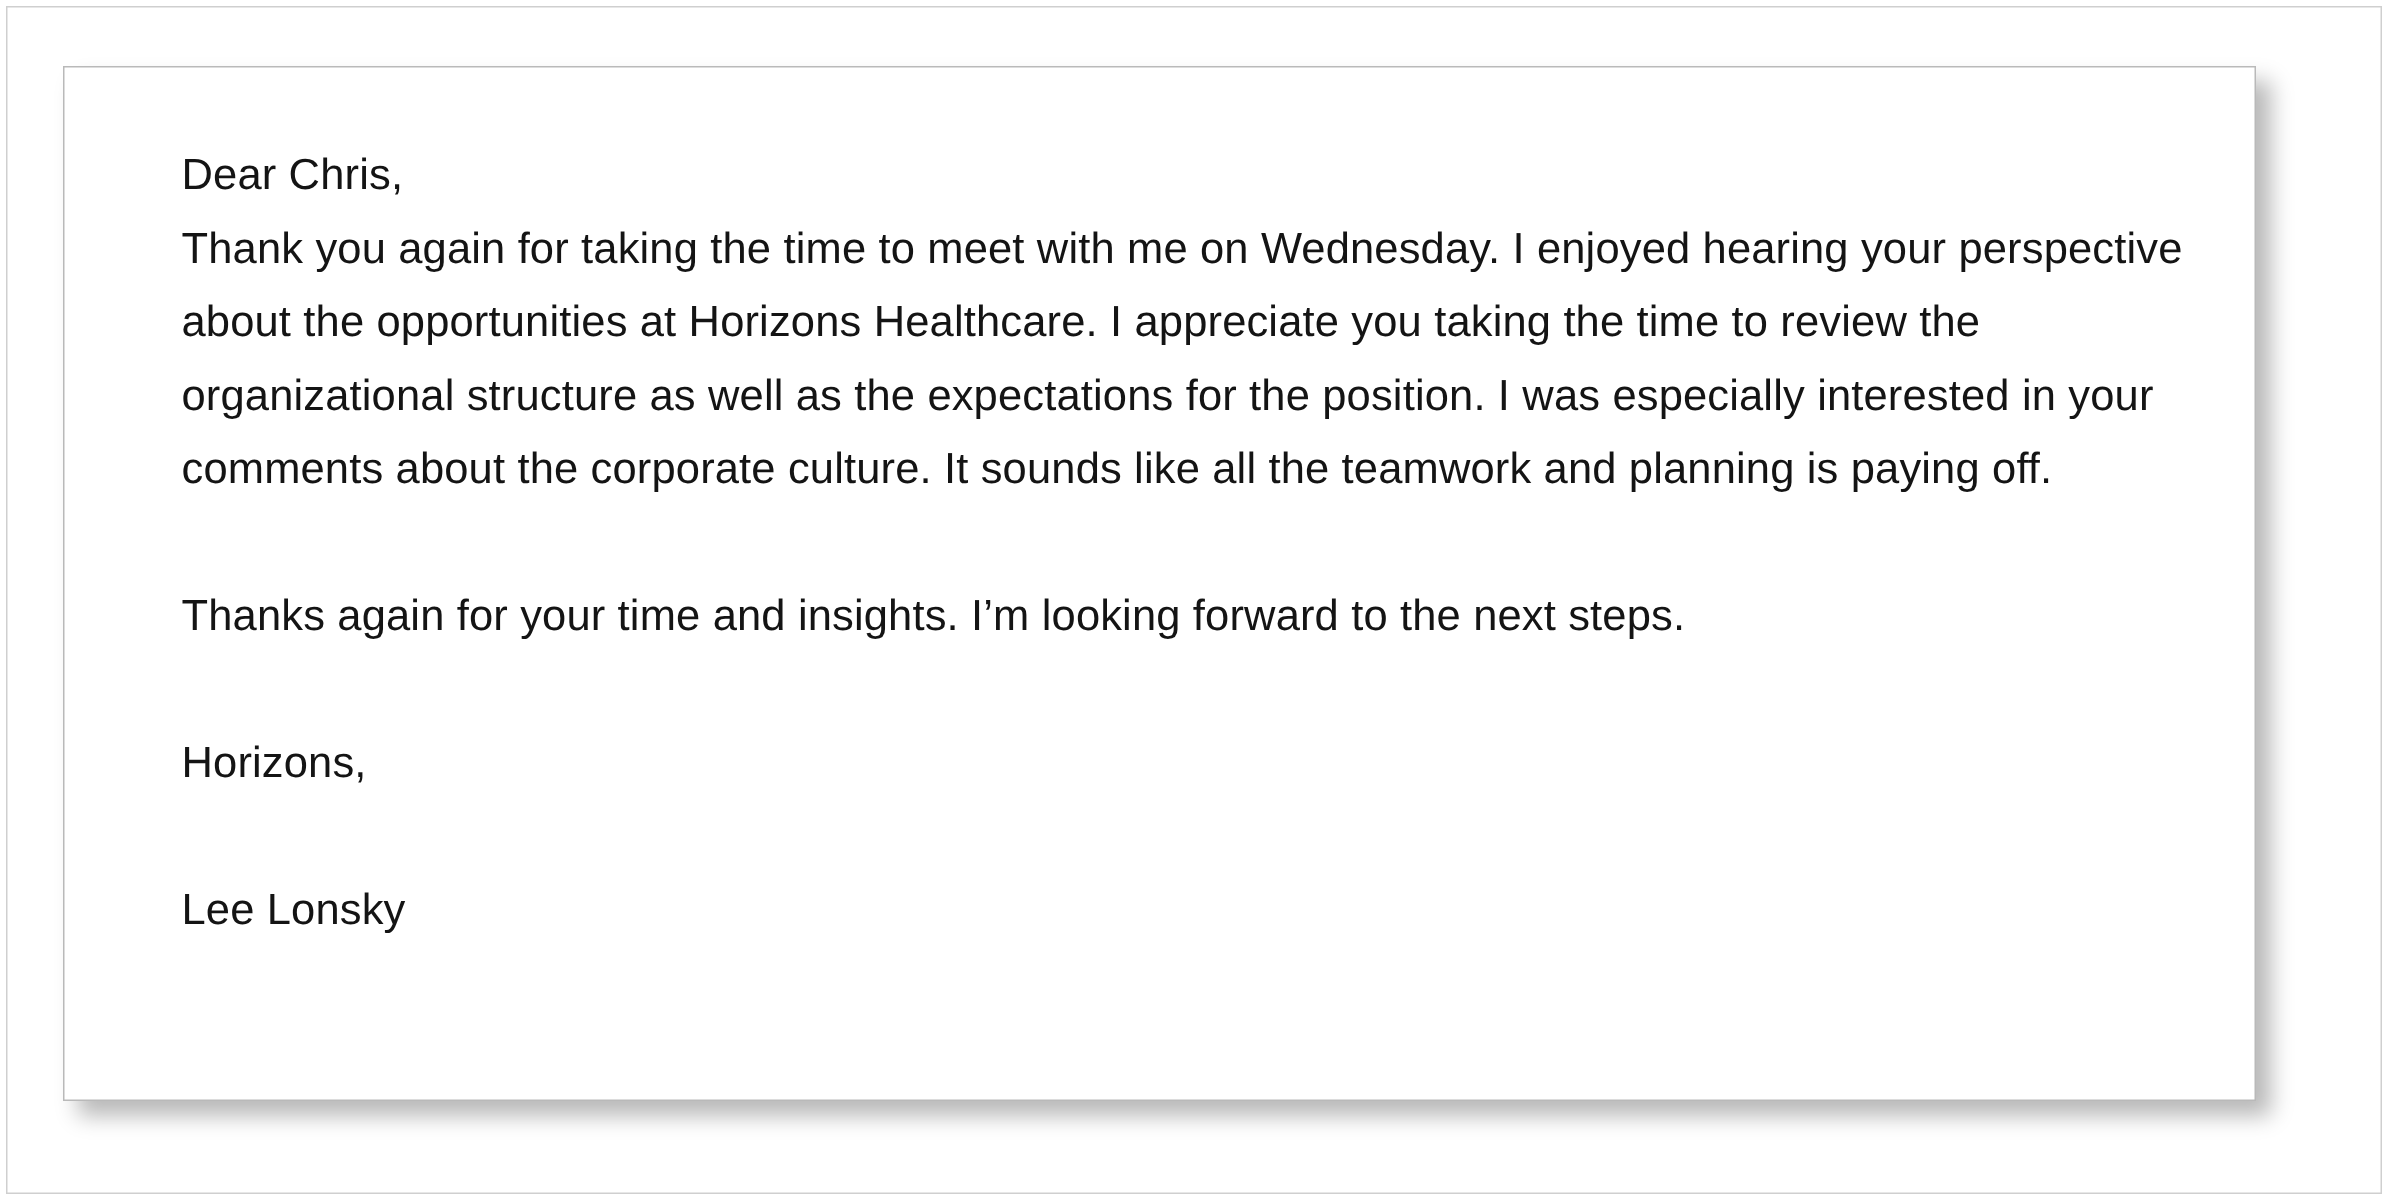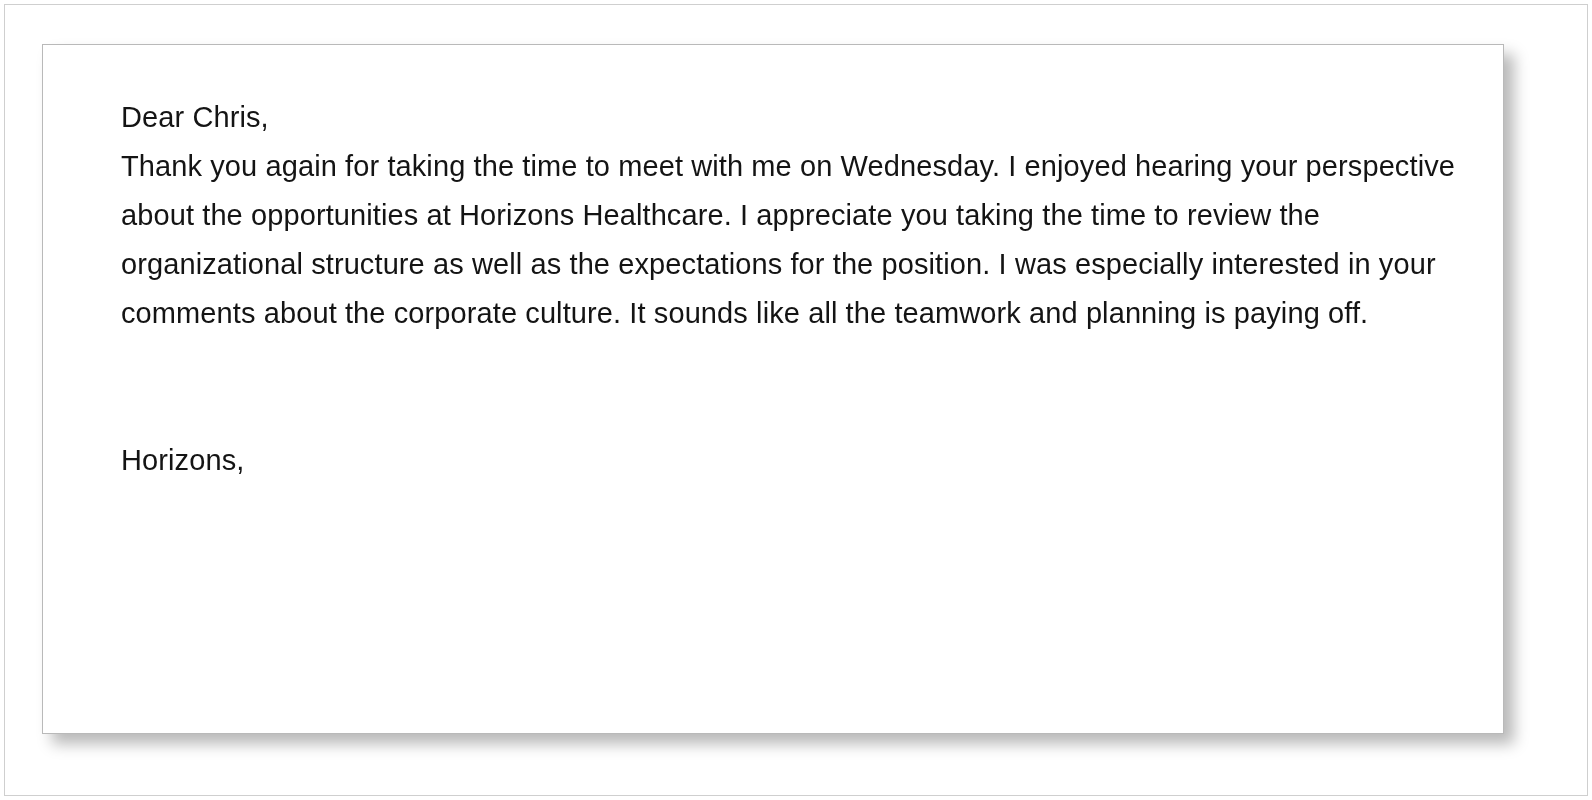--- a/index.html
+++ b/index.html
@@ -75,23 +75,25 @@
   <div id="letter-card">
 
     <div id="letter-body">
 
       <p class="para">Dear Chris,</p>
 
       <p class="para">Thank you again for taking the time to meet with me on Wednesday. I enjoyed hearing your perspective about the opportunities at Horizons Healthcare. I appreciate you taking the time to review the organizational structure as well as the expectations for the position. I was especially interested in your comments about the corporate culture. It sounds like all the teamwork and planning is paying off.</p>
 
       <div class="spacer"></div>
 
+      <p class="para">Thanks again for your time and insights. I’m looking forward to the next steps.</p>
 
       <div class="spacer"></div>
 
       <p class="para">Horizons,</p>
 
       <div class="spacer"></div>
 
+      <p class="para">Lee Lonsky</p>
 
     </div>
   </div>
 </div>
 
 </body></html>

